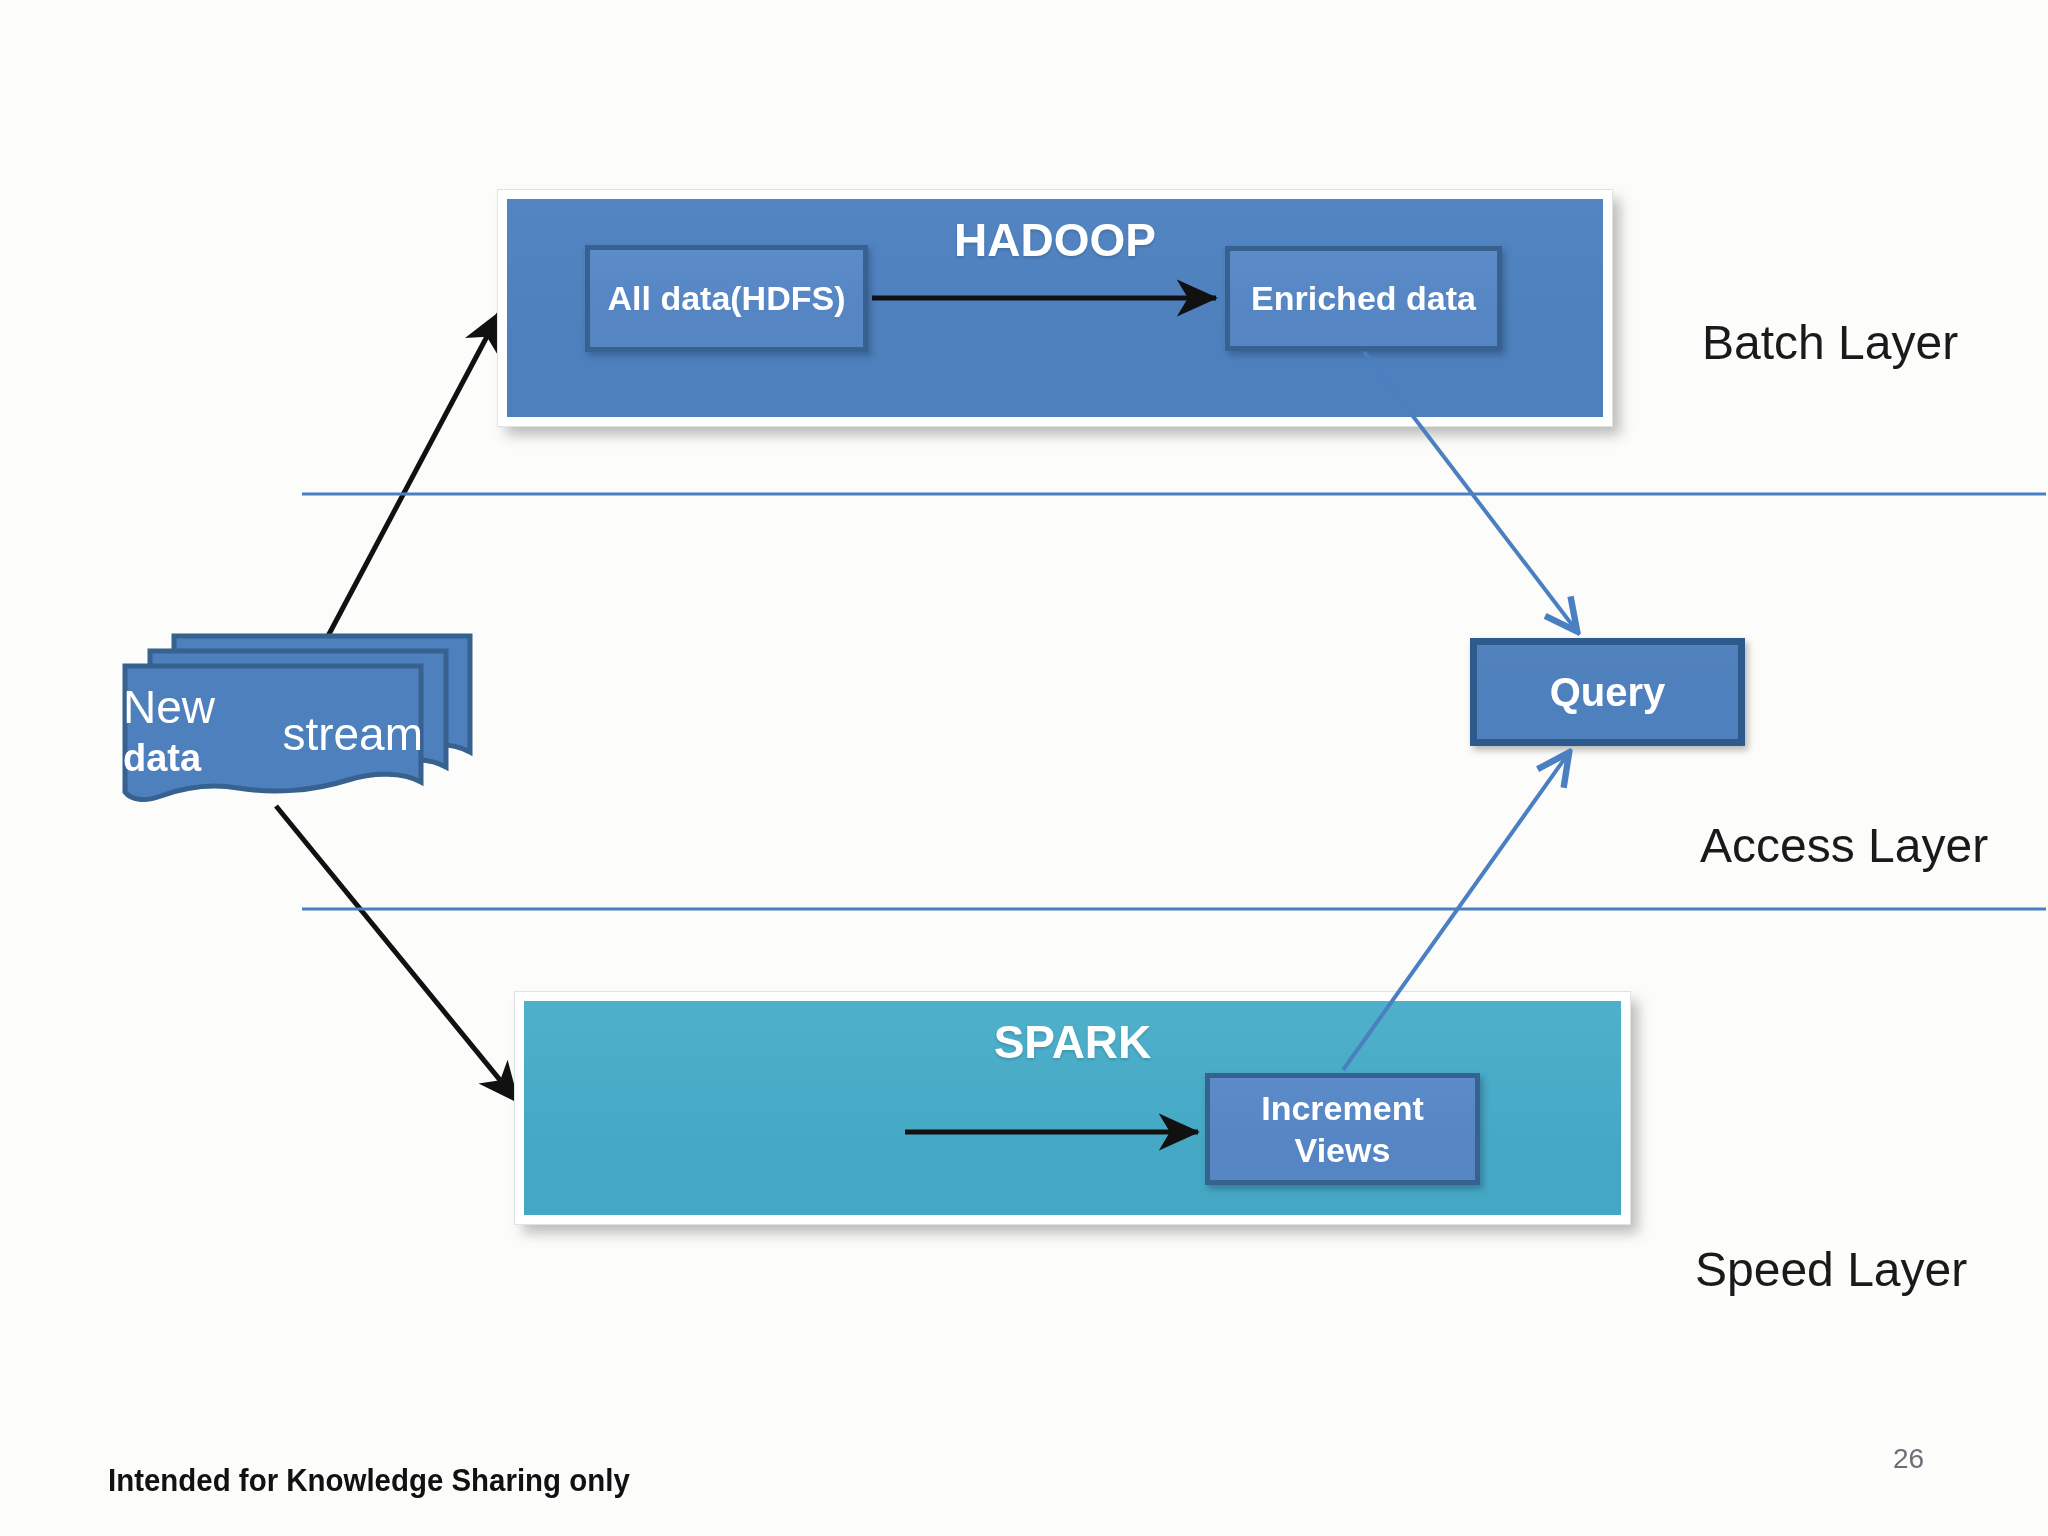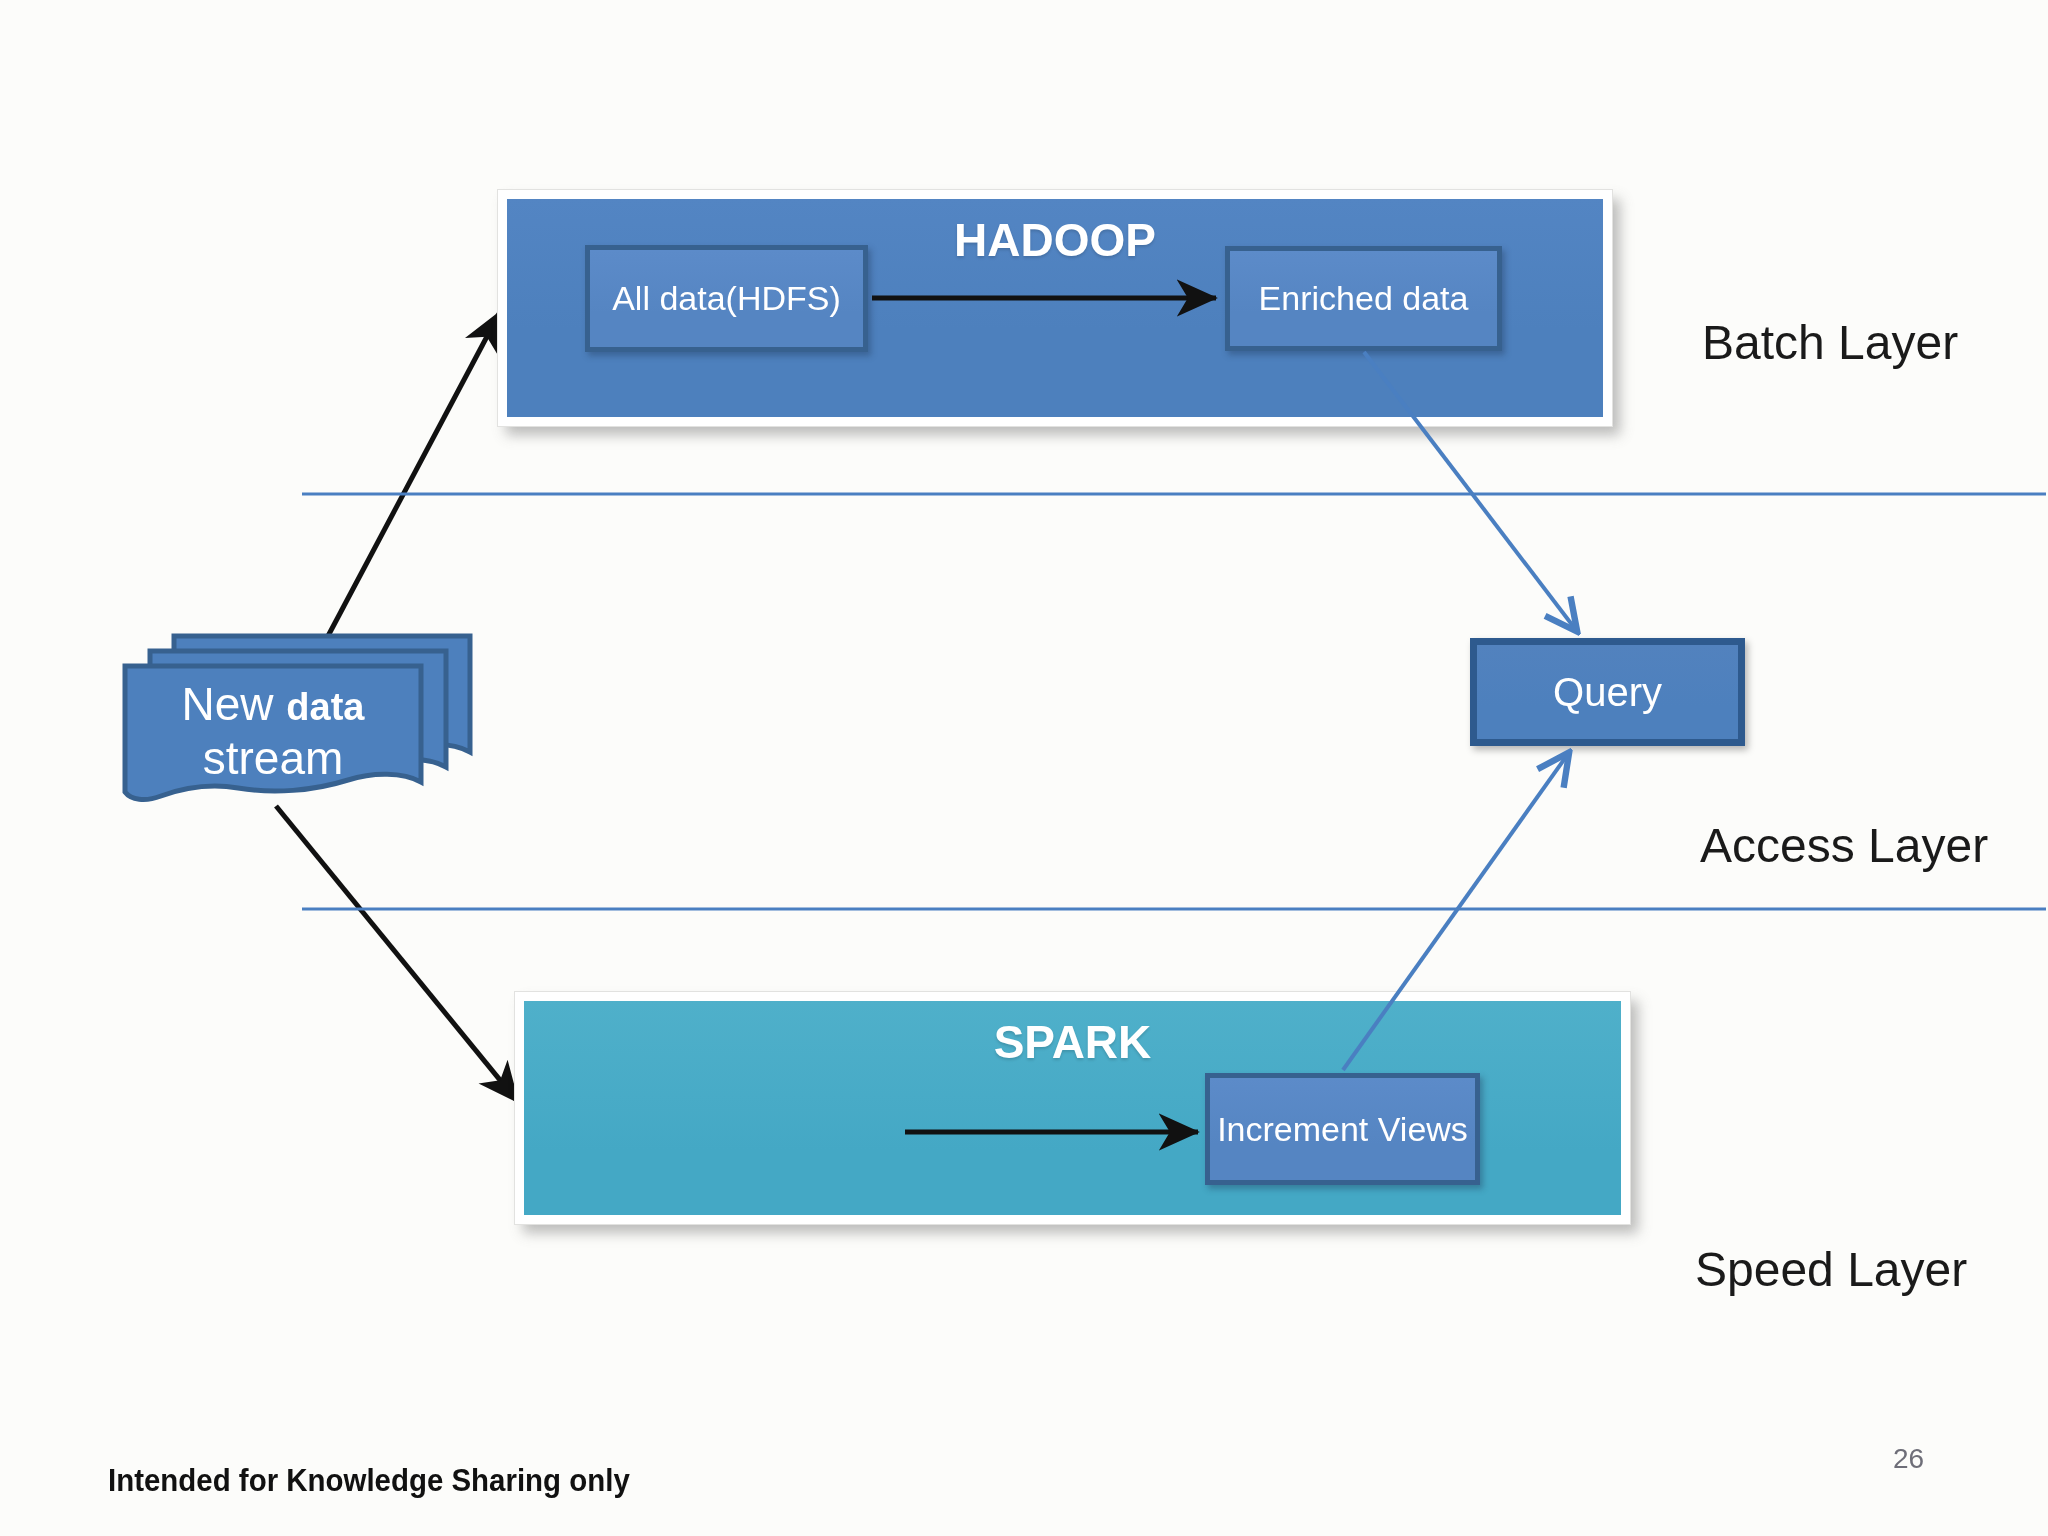--- a/index.html
+++ b/index.html
@@ -36,43 +36,43 @@
   .fill-teal{background:linear-gradient(180deg,#4FB0CA 0%,var(--teal,#44A8C5) 70%);padding-left:12px;}
   .group-title{
     position:absolute;left:0;right:0;text-align:center;
     color:#fff;font-weight:700;font-size:46px;
     text-shadow:0 2px 3px rgba(0,0,0,.15);
   }
 
   
   .node{
     position:absolute;display:flex;align-items:center;justify-content:center;
-    text-align:left;color:#fff;font-weight:400;font-size:34px;line-height:1.25;
+    text-align:center;color:#fff;font-weight:700;font-size:34px;line-height:1.25;
     background:linear-gradient(180deg,#5C8BC9 0%,var(--box-blue-light,#5585C2) 65%);
     border:5px solid var(--box-border,#37618F);
     box-shadow:3px 4px 6px rgba(30,50,80,.35);
-    padding:4px 0;
+    padding:4px 14px;
   }
   .node-query{
     border:7px solid var(--query-border,#2E5A8E);
     background:linear-gradient(180deg,#5282BE 0%,var(--box-blue,#4D80BD) 65%);
     font-size:40px;box-shadow:3px 4px 7px rgba(0,0,0,.28);margin-left:23px;
   }
 
   
   .layer-label{
     position:absolute;color:var(--text-dark,#1A1A1A);
     font-size:48px;font-weight:400;white-space:nowrap;
   }
 
   
   .doc-shape{fill:var(--box-blue,#4D80BD);stroke:var(--box-border,#37618F);stroke-width:5;}
   .doc-text{
     position:absolute;left:123px;top:672px;width:300px;height:118px;
-    display:flex;flex-direction:column;align-items:center;justify-content:center;
+    display:flex;flex-direction:row;align-items:center;justify-content:center;
     color:#fff;line-height:1.05;
   }
   .doc-line1{font-size:46px;font-weight:400;}
   .doc-line1 b{font-size:38px;font-weight:700;}
   .doc-line2{font-size:46px;font-weight:400;margin-top:6px;}
 
   
   .lines-svg{position:absolute;left:0;top:0;pointer-events:none;}
   .black-line{stroke:#111;stroke-width:5;fill:none;}
   .blue-line{stroke:var(--line-blue,#4A7FC1);stroke-width:4;fill:none;}

